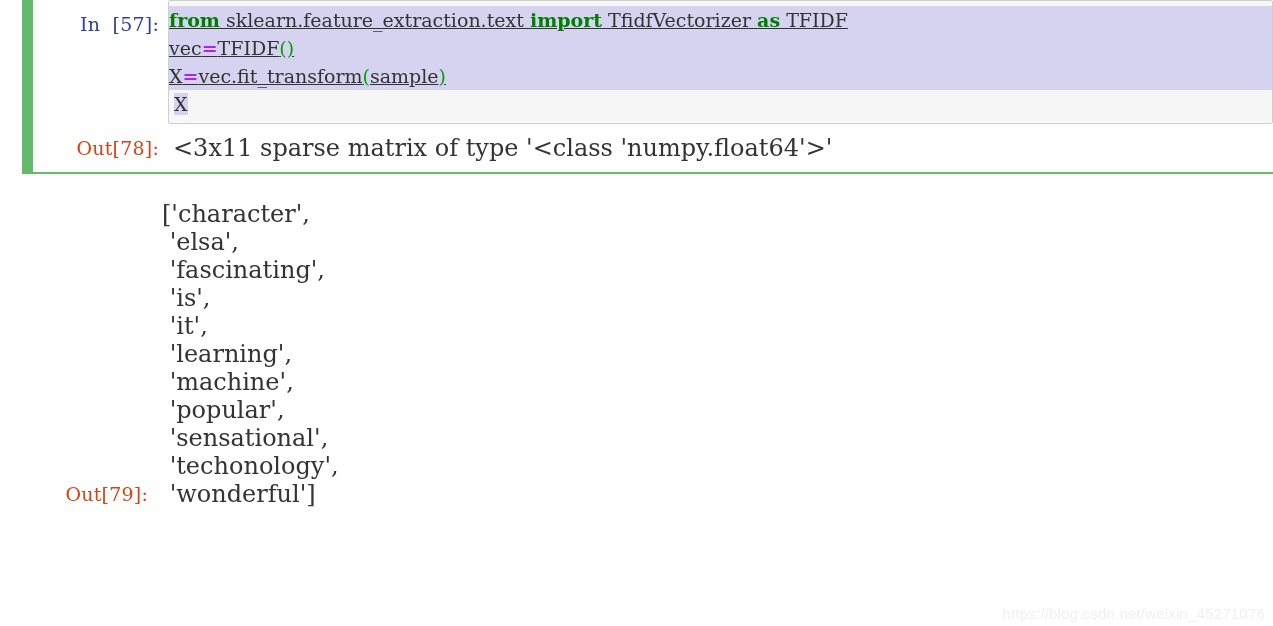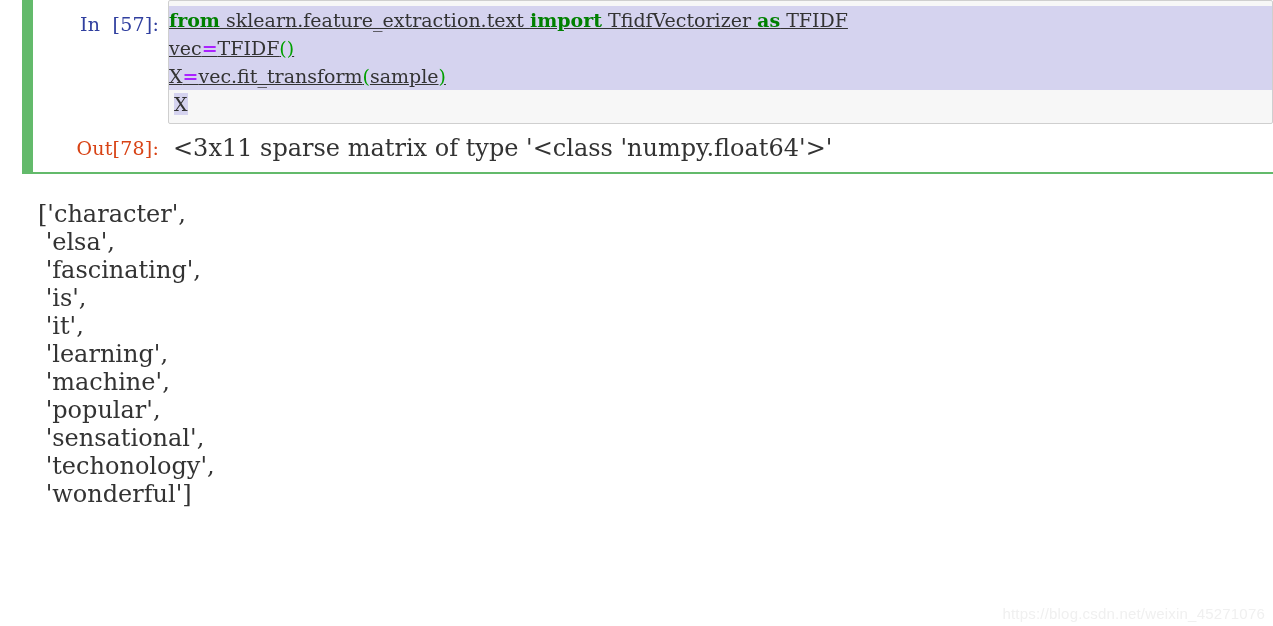--- a/index.html
+++ b/index.html
@@ -161,20 +161,21 @@
     </div>
 
   </div>
 
   <div class="spacer-gap"></div>
 
   <div class="cell unselected">
 
 
     <div class="output-row">
+      <div class="prompt out">Out[79]:</div>
       <div class="output-area" id="out-79"><span class="ln">['character',</span><span class="ln"> 'elsa',</span><span class="ln"> 'fascinating',</span><span class="ln"> 'is',</span><span class="ln"> 'it',</span><span class="ln"> 'learning',</span><span class="ln"> 'machine',</span><span class="ln"> 'popular',</span><span class="ln"> 'sensational',</span><span class="ln"> 'techonology',</span><span class="ln"> 'wonderful']</span></div>
     </div>
 
   </div>
 
   <div id="watermark">https://blog.csdn.net/weixin_45271076</div>
 
 </div>
 
 </body></html>

